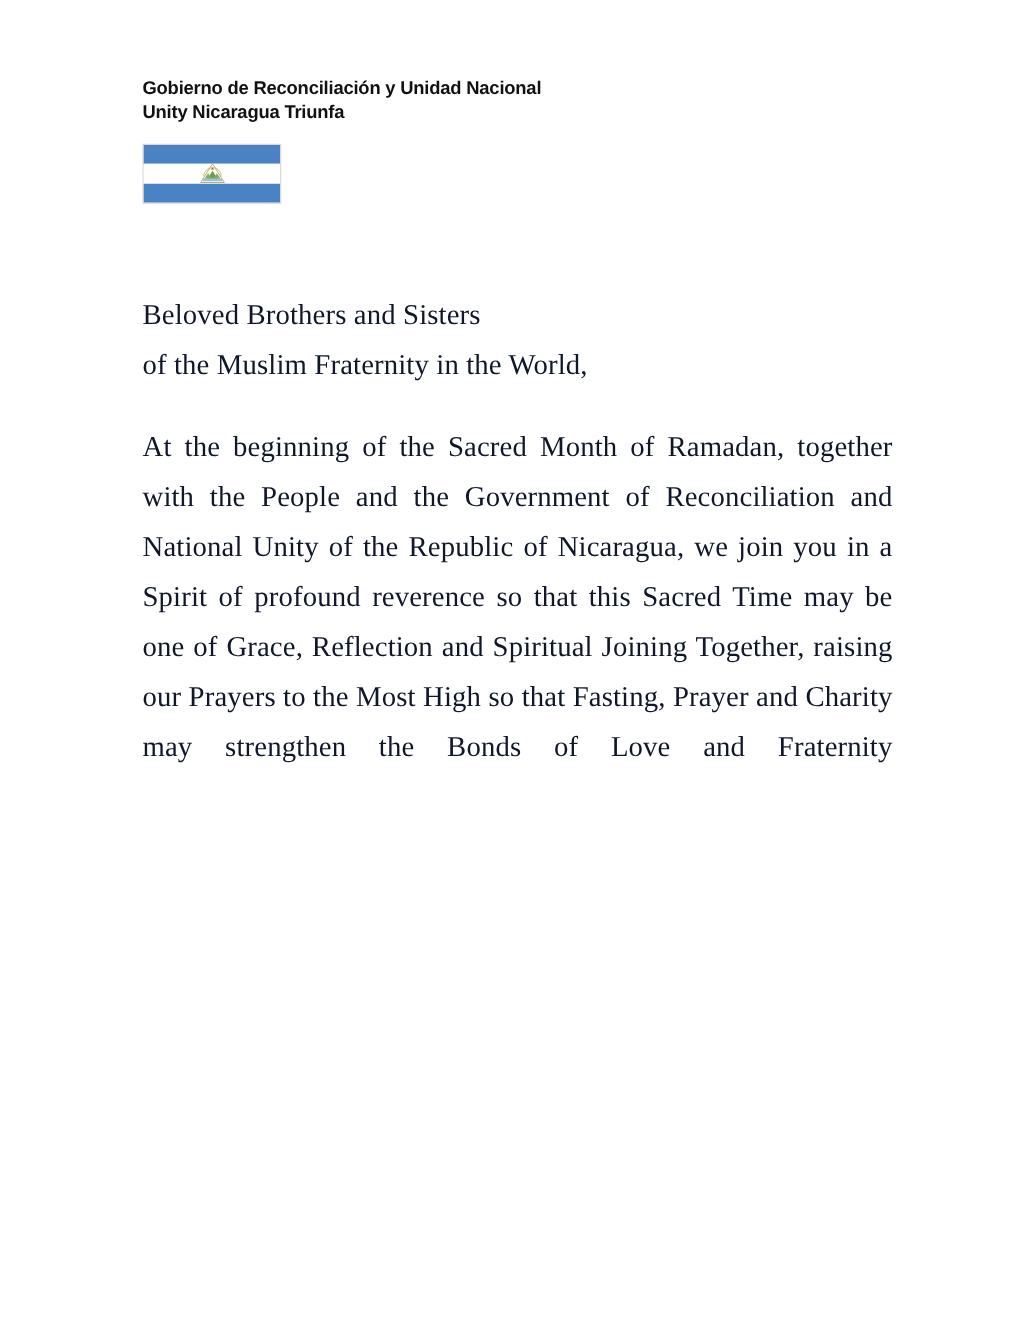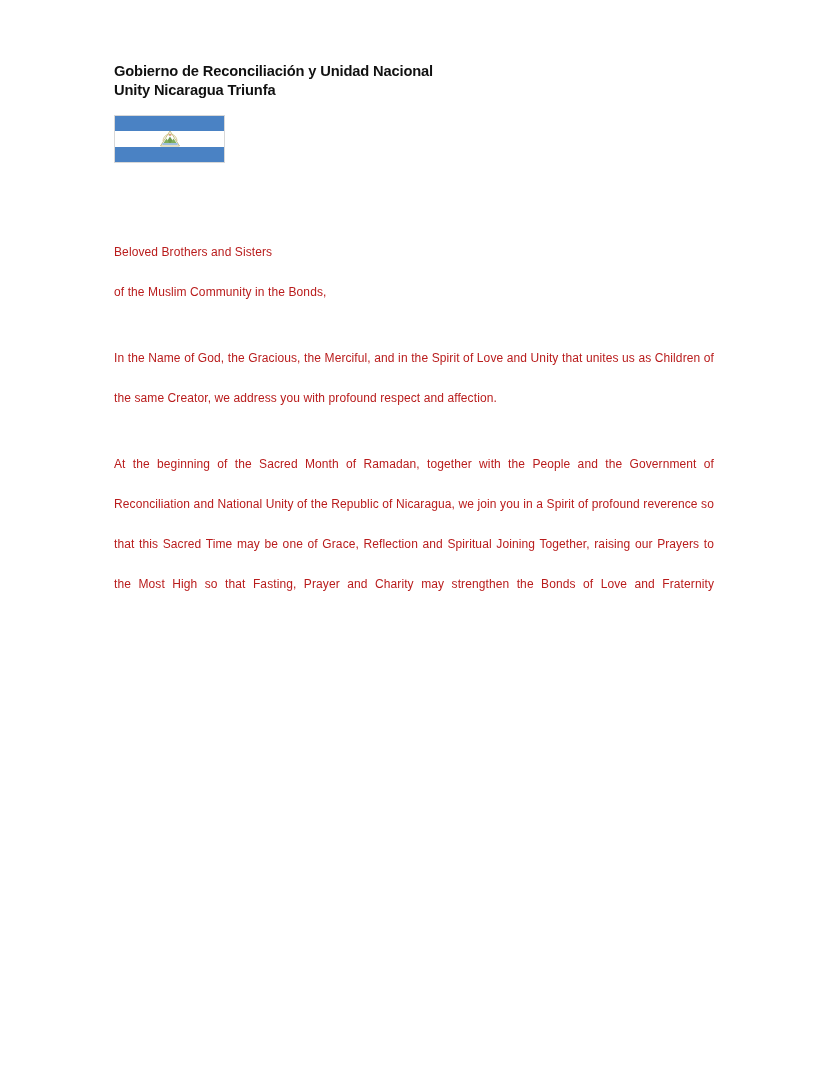--- a/index.html
+++ b/index.html
@@ -80,24 +80,24 @@
   
   .letter-body {
     position: absolute;
     left: 114px;
     top: 232px;
     width: 600px;
   }
 
   .para {
     margin: 0 0 26px 0;
-    font-family: Liberation Sans, sans-serif;
-    font-size: 12px;
+    font-family: Liberation Serif, serif;
+    font-size: 23px;
     line-height: 40px;
-    color: #b91c1c;
+    color: #0f172a;
     text-align: justify;
     text-justify: inter-word;
     letter-spacing: 0.1px;
   }
 
   .para:last-child { margin-bottom: 0; }
 
   
   .para.salutation {
     text-align: left;
@@ -153,22 +153,21 @@
 
         <path d="M19 11 h6 l-3 -3 z" fill="#c8543f"></path>
       </svg>
     </div>
   </div>
 
   <div class="letter-body">
 
     <p class="para salutation">
       <span class="ln">Beloved Brothers and Sisters</span>
-      <span class="ln">of the Muslim Community in the Bonds,</span>
+      <span class="ln">of the Muslim Fraternity in the World,</span>
     </p>
 
-    <p class="para justified ragged-last">In the Name of God, the Gracious, the Merciful, and in the Spirit of Love and Unity that unites us as Children of the same Creator, we address you with profound respect and affection.</p>
 
     <p class="para justified">At the beginning of the Sacred Month of Ramadan, together with the People and the Government of Reconciliation and National Unity of the Republic of Nicaragua, we join you in a Spirit of profound reverence so that this Sacred Time may be one of Grace, Reflection and Spiritual Joining Together, raising our Prayers to the Most High so that Fasting, Prayer and Charity may strengthen the Bonds of Love and Fraternity</p>
 
   </div>
 
 </div>
 
 </body></html>

